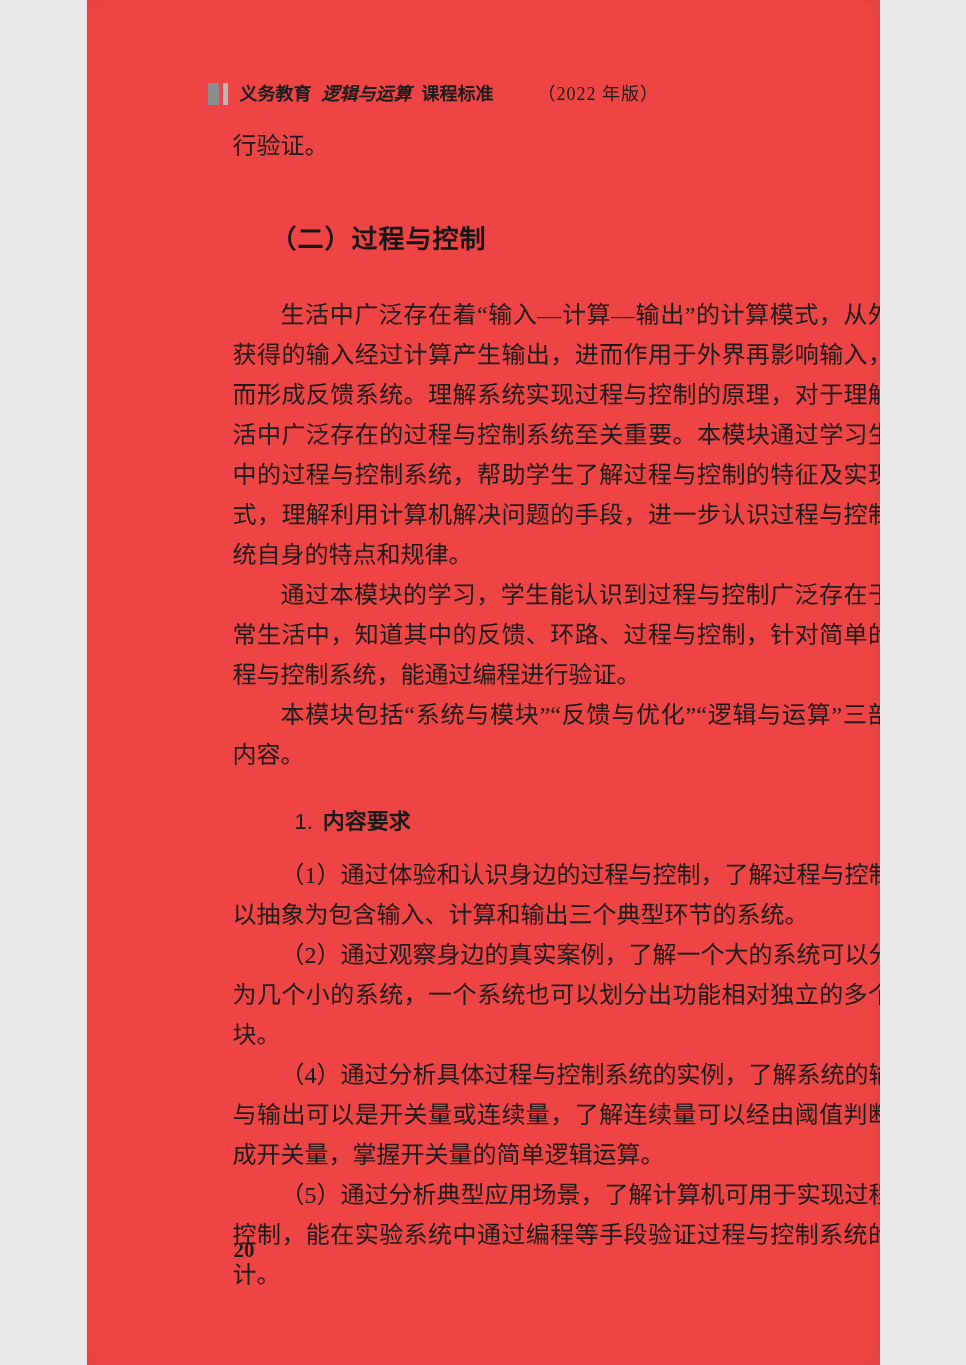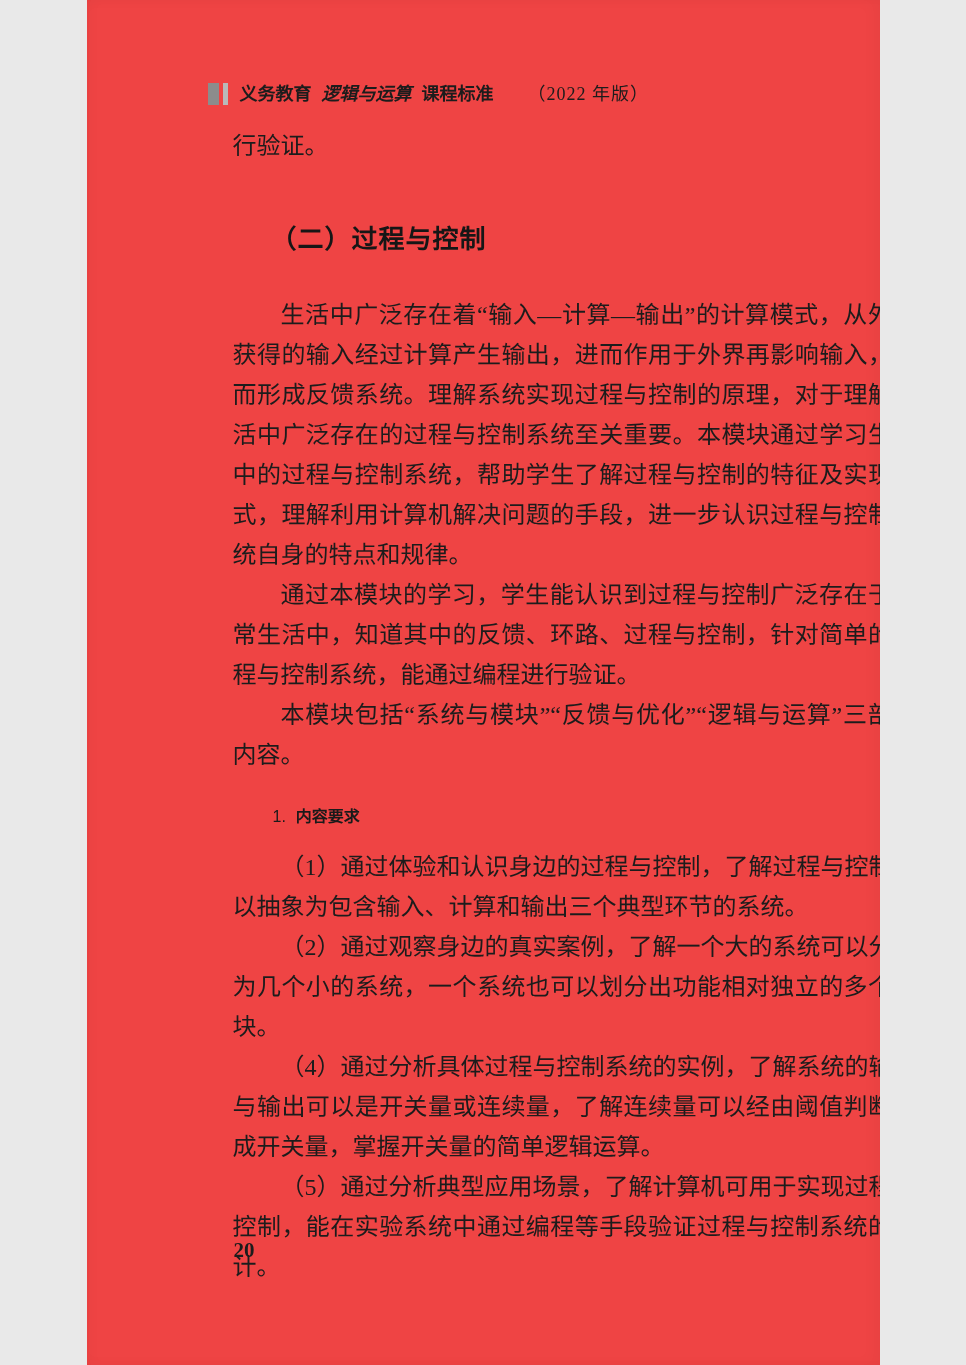--- a/index.html
+++ b/index.html
@@ -31,21 +31,21 @@
     white-space: nowrap;
   }
   .bar {
     display: inline-block;
     height: 22px;
   }
   .bar-dark  { width: 11px; background: #8c8c8c; margin-right: 4px; }
   .bar-light { width: 5px;  background: #b9b9b9; margin-right: 12px; }
   .hdr-bold   { font-weight: bold; }
   .hdr-italic { font-weight: bold; font-style: italic; margin: 0 10px; }
-  .hdr-type   { font-weight: bold; margin-right: 6px; }
+  .hdr-type   { font-weight: bold; margin-right: 16px; }
   .hdr-edition{ font-weight: normal; letter-spacing: 1px; margin-left: 28px; }
   
   .content {
     position: absolute;
     left: 146px;
     top: 126px;
     width: 684px;
   }
   .body-text {
     margin: 0;
@@ -57,23 +57,23 @@
   }
   .no-indent { text-indent: 0; }
   .section-heading {
     margin: 52px 0 40px 38px;
     font-size: 26px;
     font-weight: bold;
     letter-spacing: 1px;
     color: #161616;
   }
   .subsection-heading {
-    margin: 28px 0 20px 40px;
+    margin: 28px 0 20px 62px;
     font-family: "Liberation Sans", "DejaVu Sans", sans-serif;
-    font-size: 16px;
+    font-size: 22px;
     font-weight: bold;
     color: #1a1a1a;
   }
   .subsection-number {
     font-weight: normal;
     margin-right: 10px;
   }
   
   .page-number {
     position: absolute;

